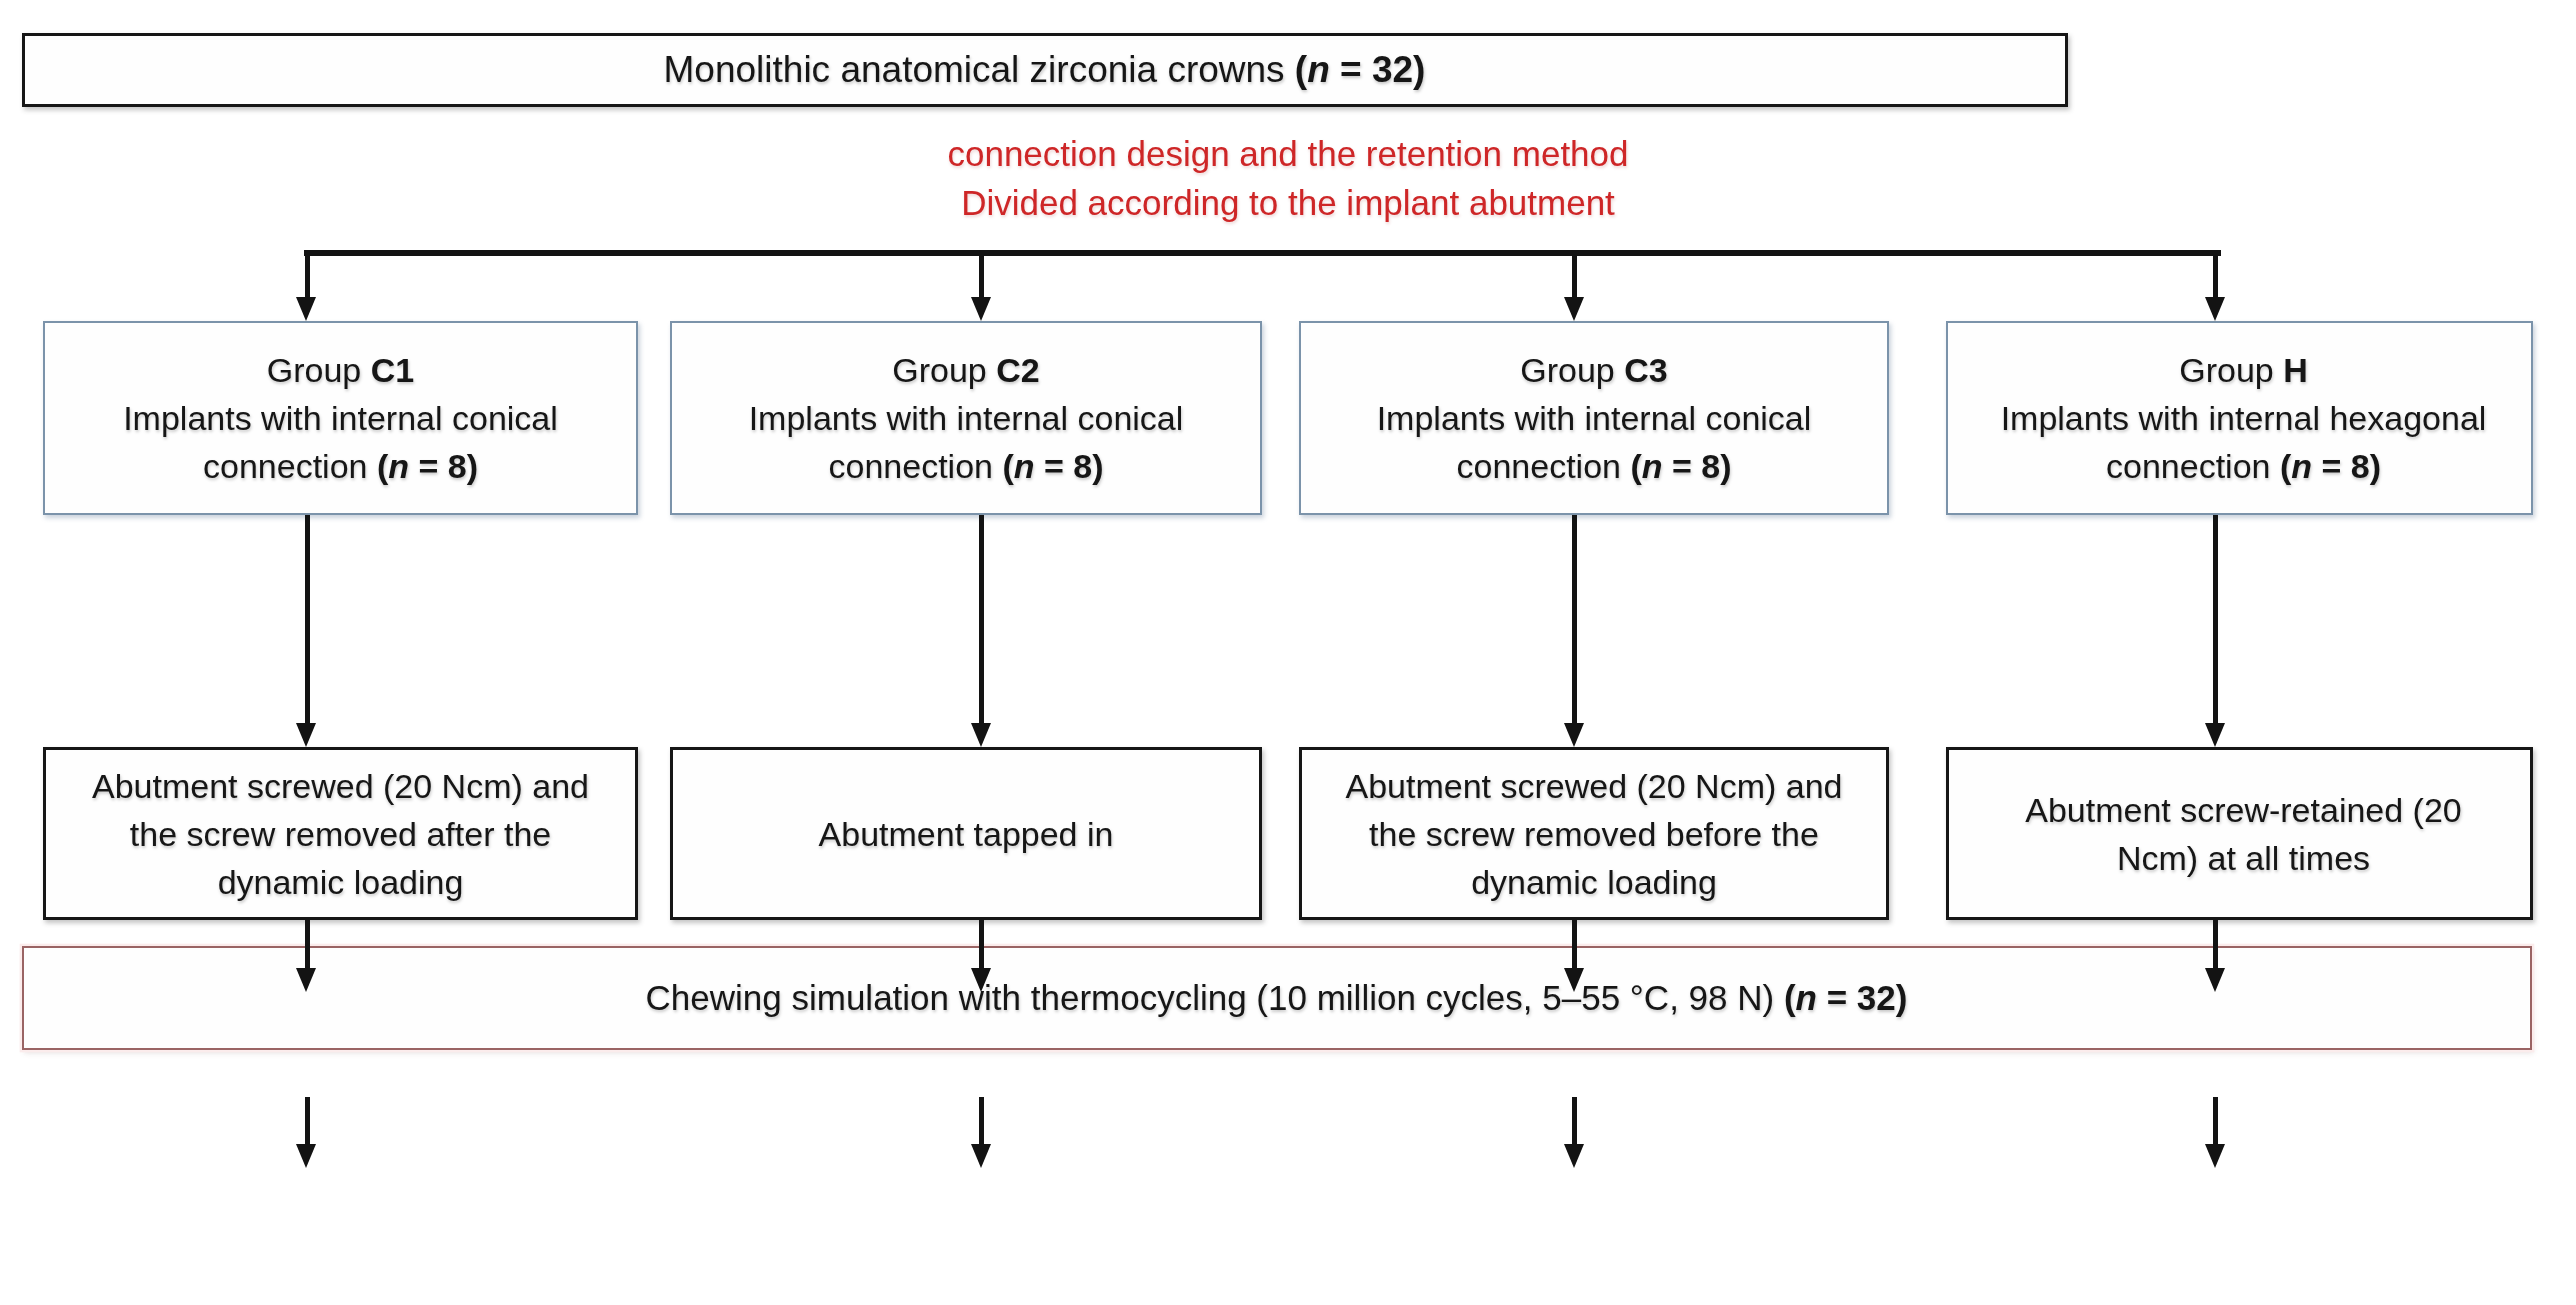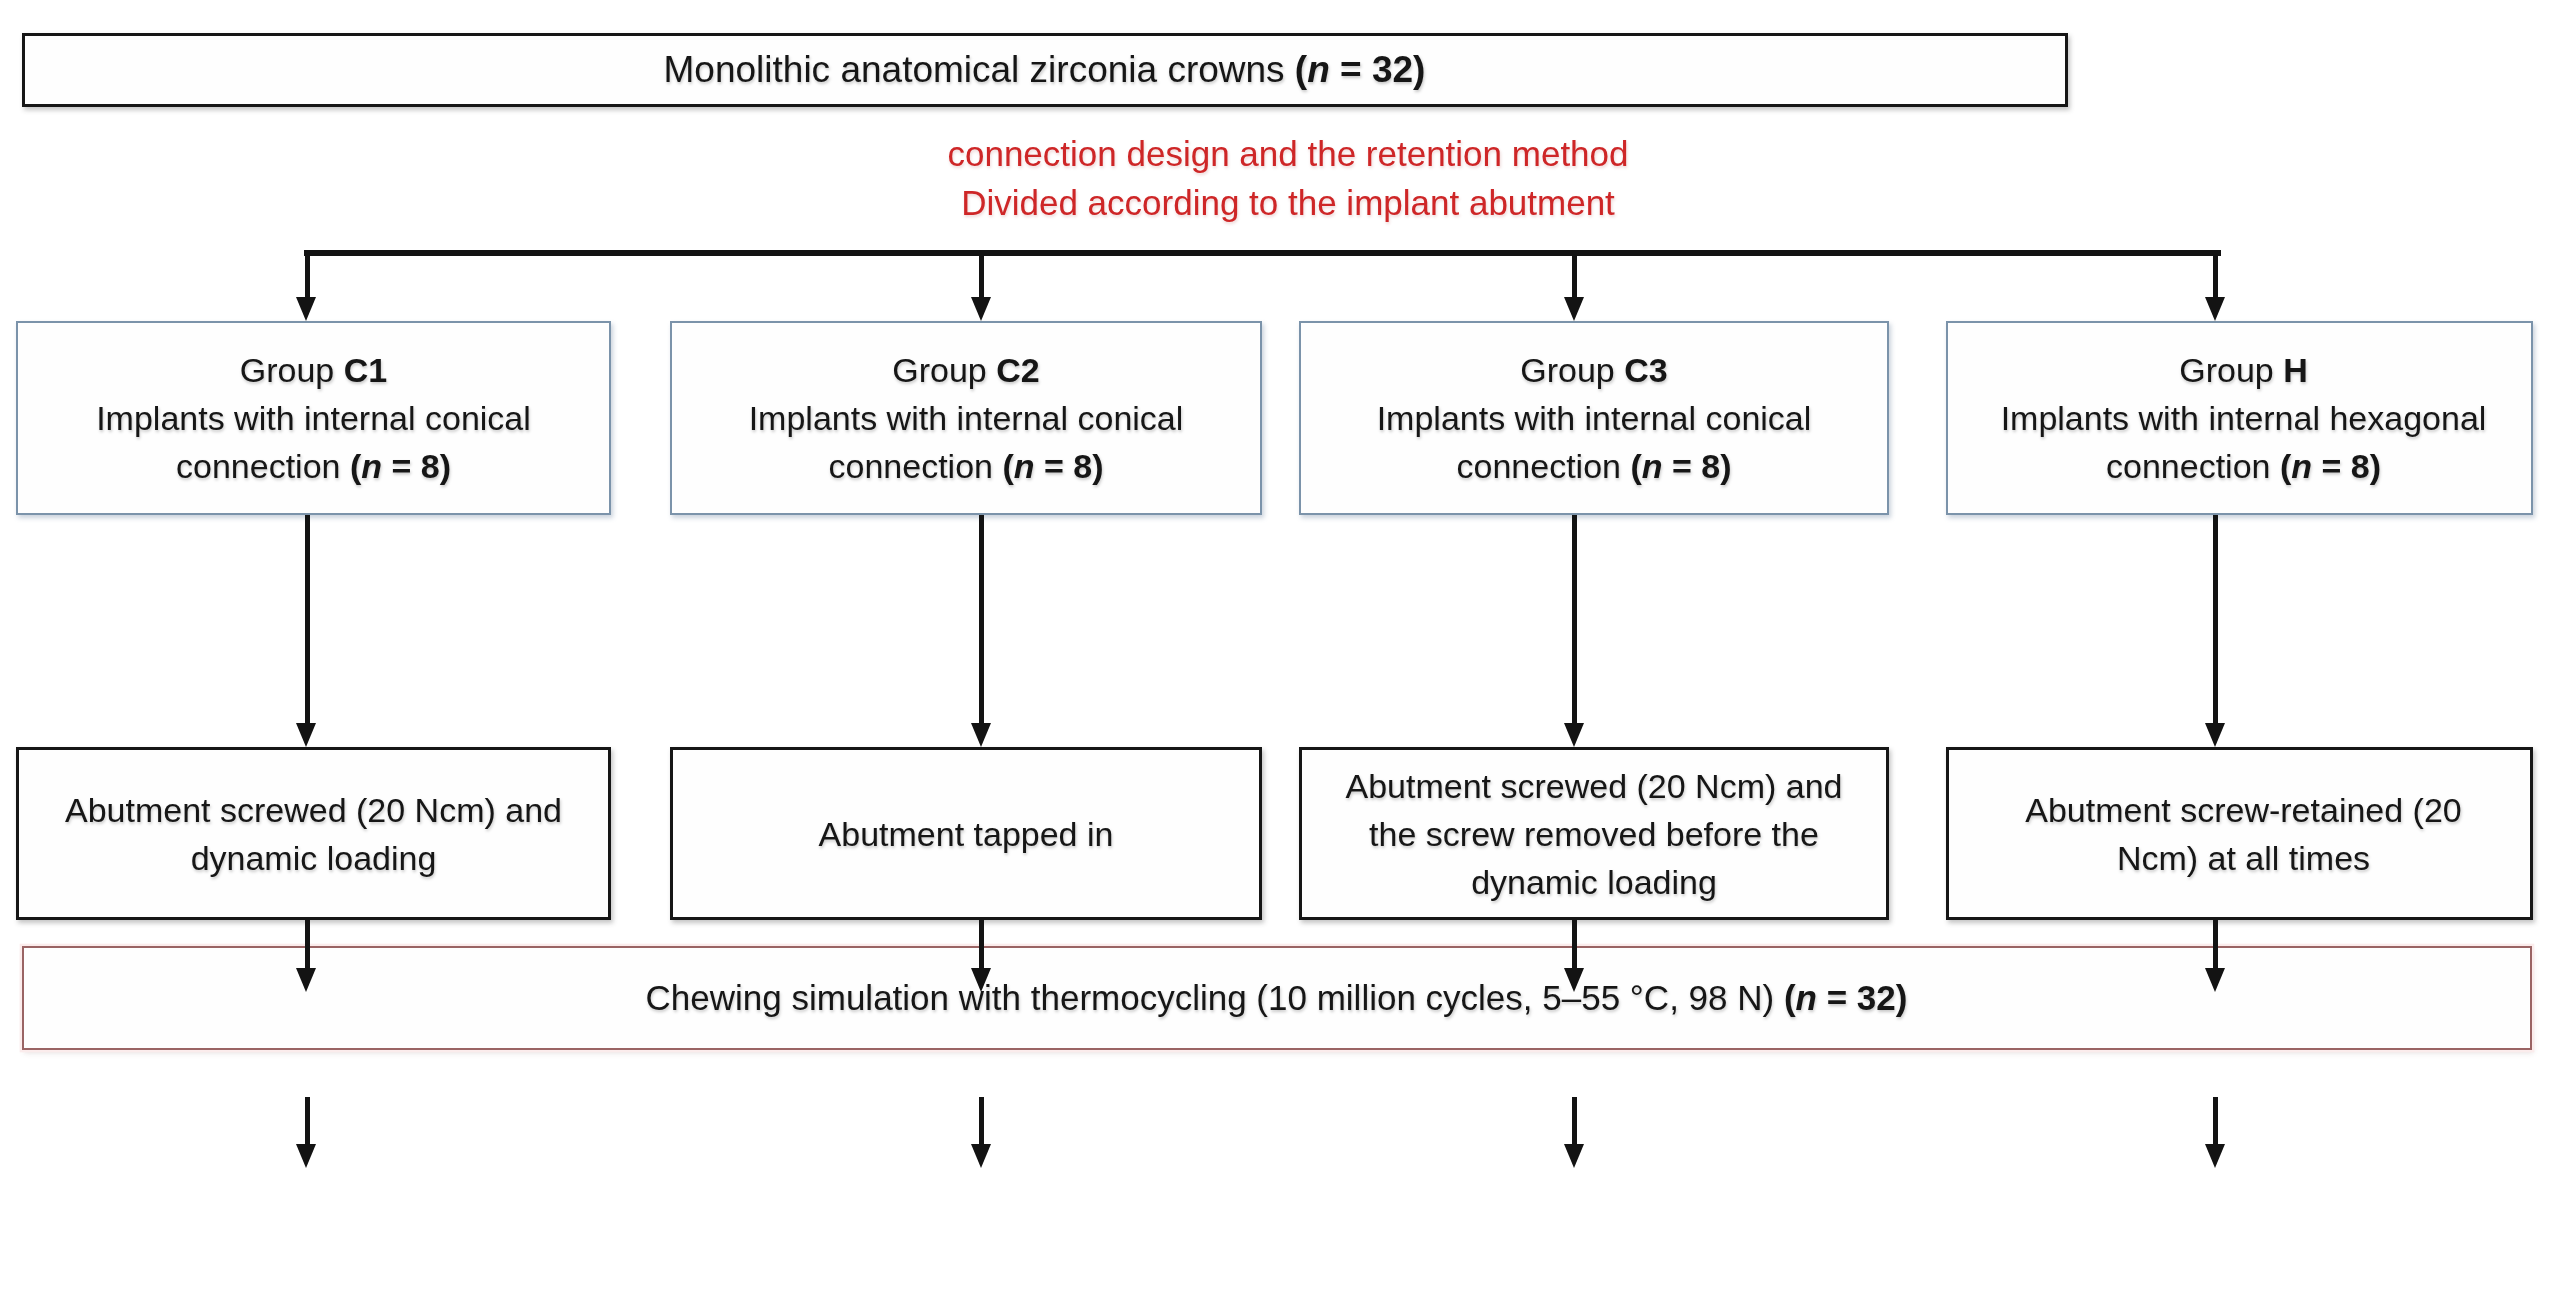--- a/index.html
+++ b/index.html
@@ -18,21 +18,21 @@
   .box-black{border:3.8px solid #161616;box-shadow:1.5px 3.1px 4.6px rgba(60,60,60,0.30);}
   .box-blue{border:2.3px solid #7b93aa;box-shadow:1.5px 3.1px 4.6px rgba(90,115,145,0.32);}
   .box-red{border:2.3px solid #9a6464;box-shadow:0 0 0 2.3px #fbecec,1.5px 3.8px 5.4px rgba(120,90,90,0.18);}
   .top-box{left:21.5px;top:33px;width:2046px;height:74px;font-size:37px;}
   .note{
     position:absolute;left:0;top:129px;width:100%;text-align:center;
     color:#ce2627;font-size:35px;line-height:49px;
     text-shadow:0.8px 2.3px 3.1px rgba(150,30,30,0.18);
   }
   .group-box{top:321px;height:194px;font-size:34px;line-height:48px;}
-  .g1{left:16px;width:595px;}
+  .g1{left:43px;width:595px;}
   .g2{left:670px;width:592px;}
   .g3{left:1299px;width:590px;}
   .g4{left:1946px;width:587px;padding-left:8px;}
   .proc-box{top:747px;height:173px;font-size:34px;line-height:48px;border-width:3.1px;}
   .wide{left:21.5px;width:2510px;font-size:35px;}
   .chew-box{top:946px;height:104px;}
   .pull-box{top:1167px;height:108px;}
   .b{font-weight:bold;}
   .bi{font-weight:bold;font-style:italic;}
   .hline{position:absolute;left:304px;top:250px;width:1917px;height:6.1px;background:#131313;}
@@ -79,20 +79,21 @@
   </div>
 
   <div class="box box-blue group-box g4">
     <div class="line"><span>Group </span><span class="b">H</span></div>
     <div class="line">Implants with internal hexagonal</div>
     <div class="line"><span>connection </span><span class="b">(</span><span class="bi">n</span><span class="b"> = 8)</span></div>
   </div>
 
   <div class="box box-black proc-box g1">
     <div class="line">Abutment screwed (20 Ncm) and</div>
+    <div class="line">the screw removed after the</div>
     <div class="line">dynamic loading</div>
   </div>
 
   <div class="box box-black proc-box g2">
     <div class="line">Abutment tapped in</div>
   </div>
 
   <div class="box box-black proc-box g3">
     <div class="line">Abutment screwed (20 Ncm) and</div>
     <div class="line">the screw removed before the</div>

